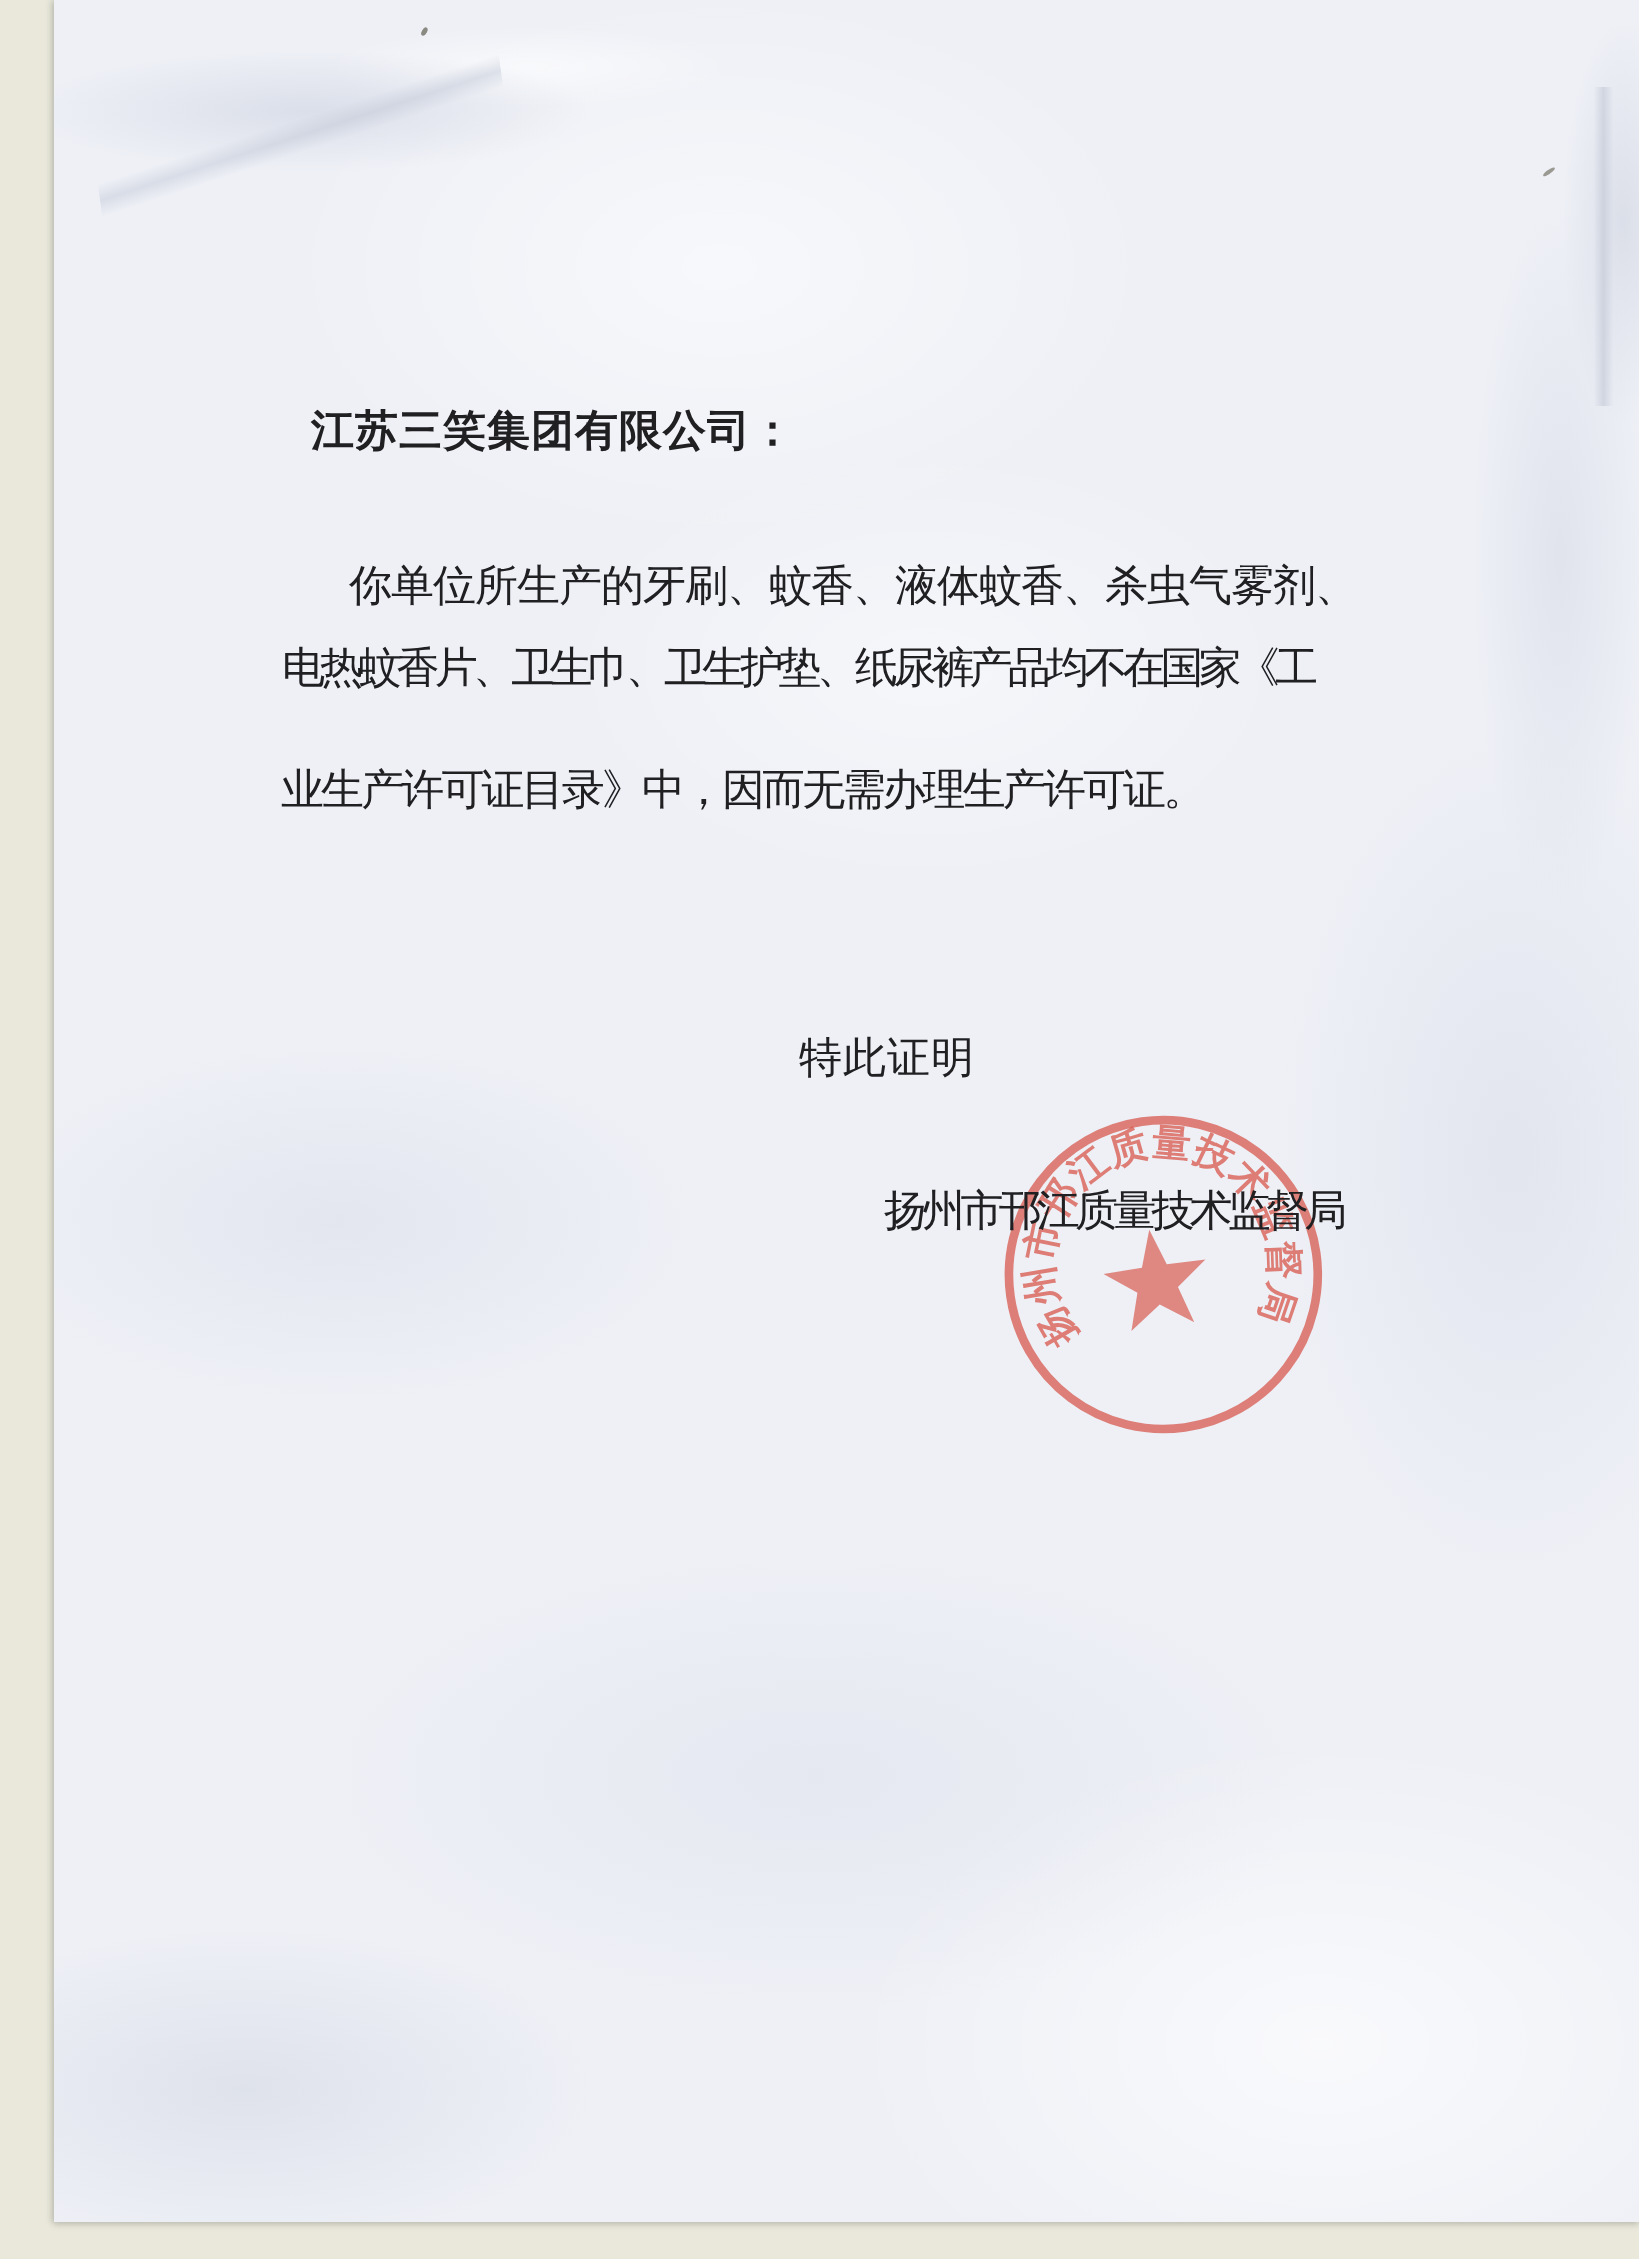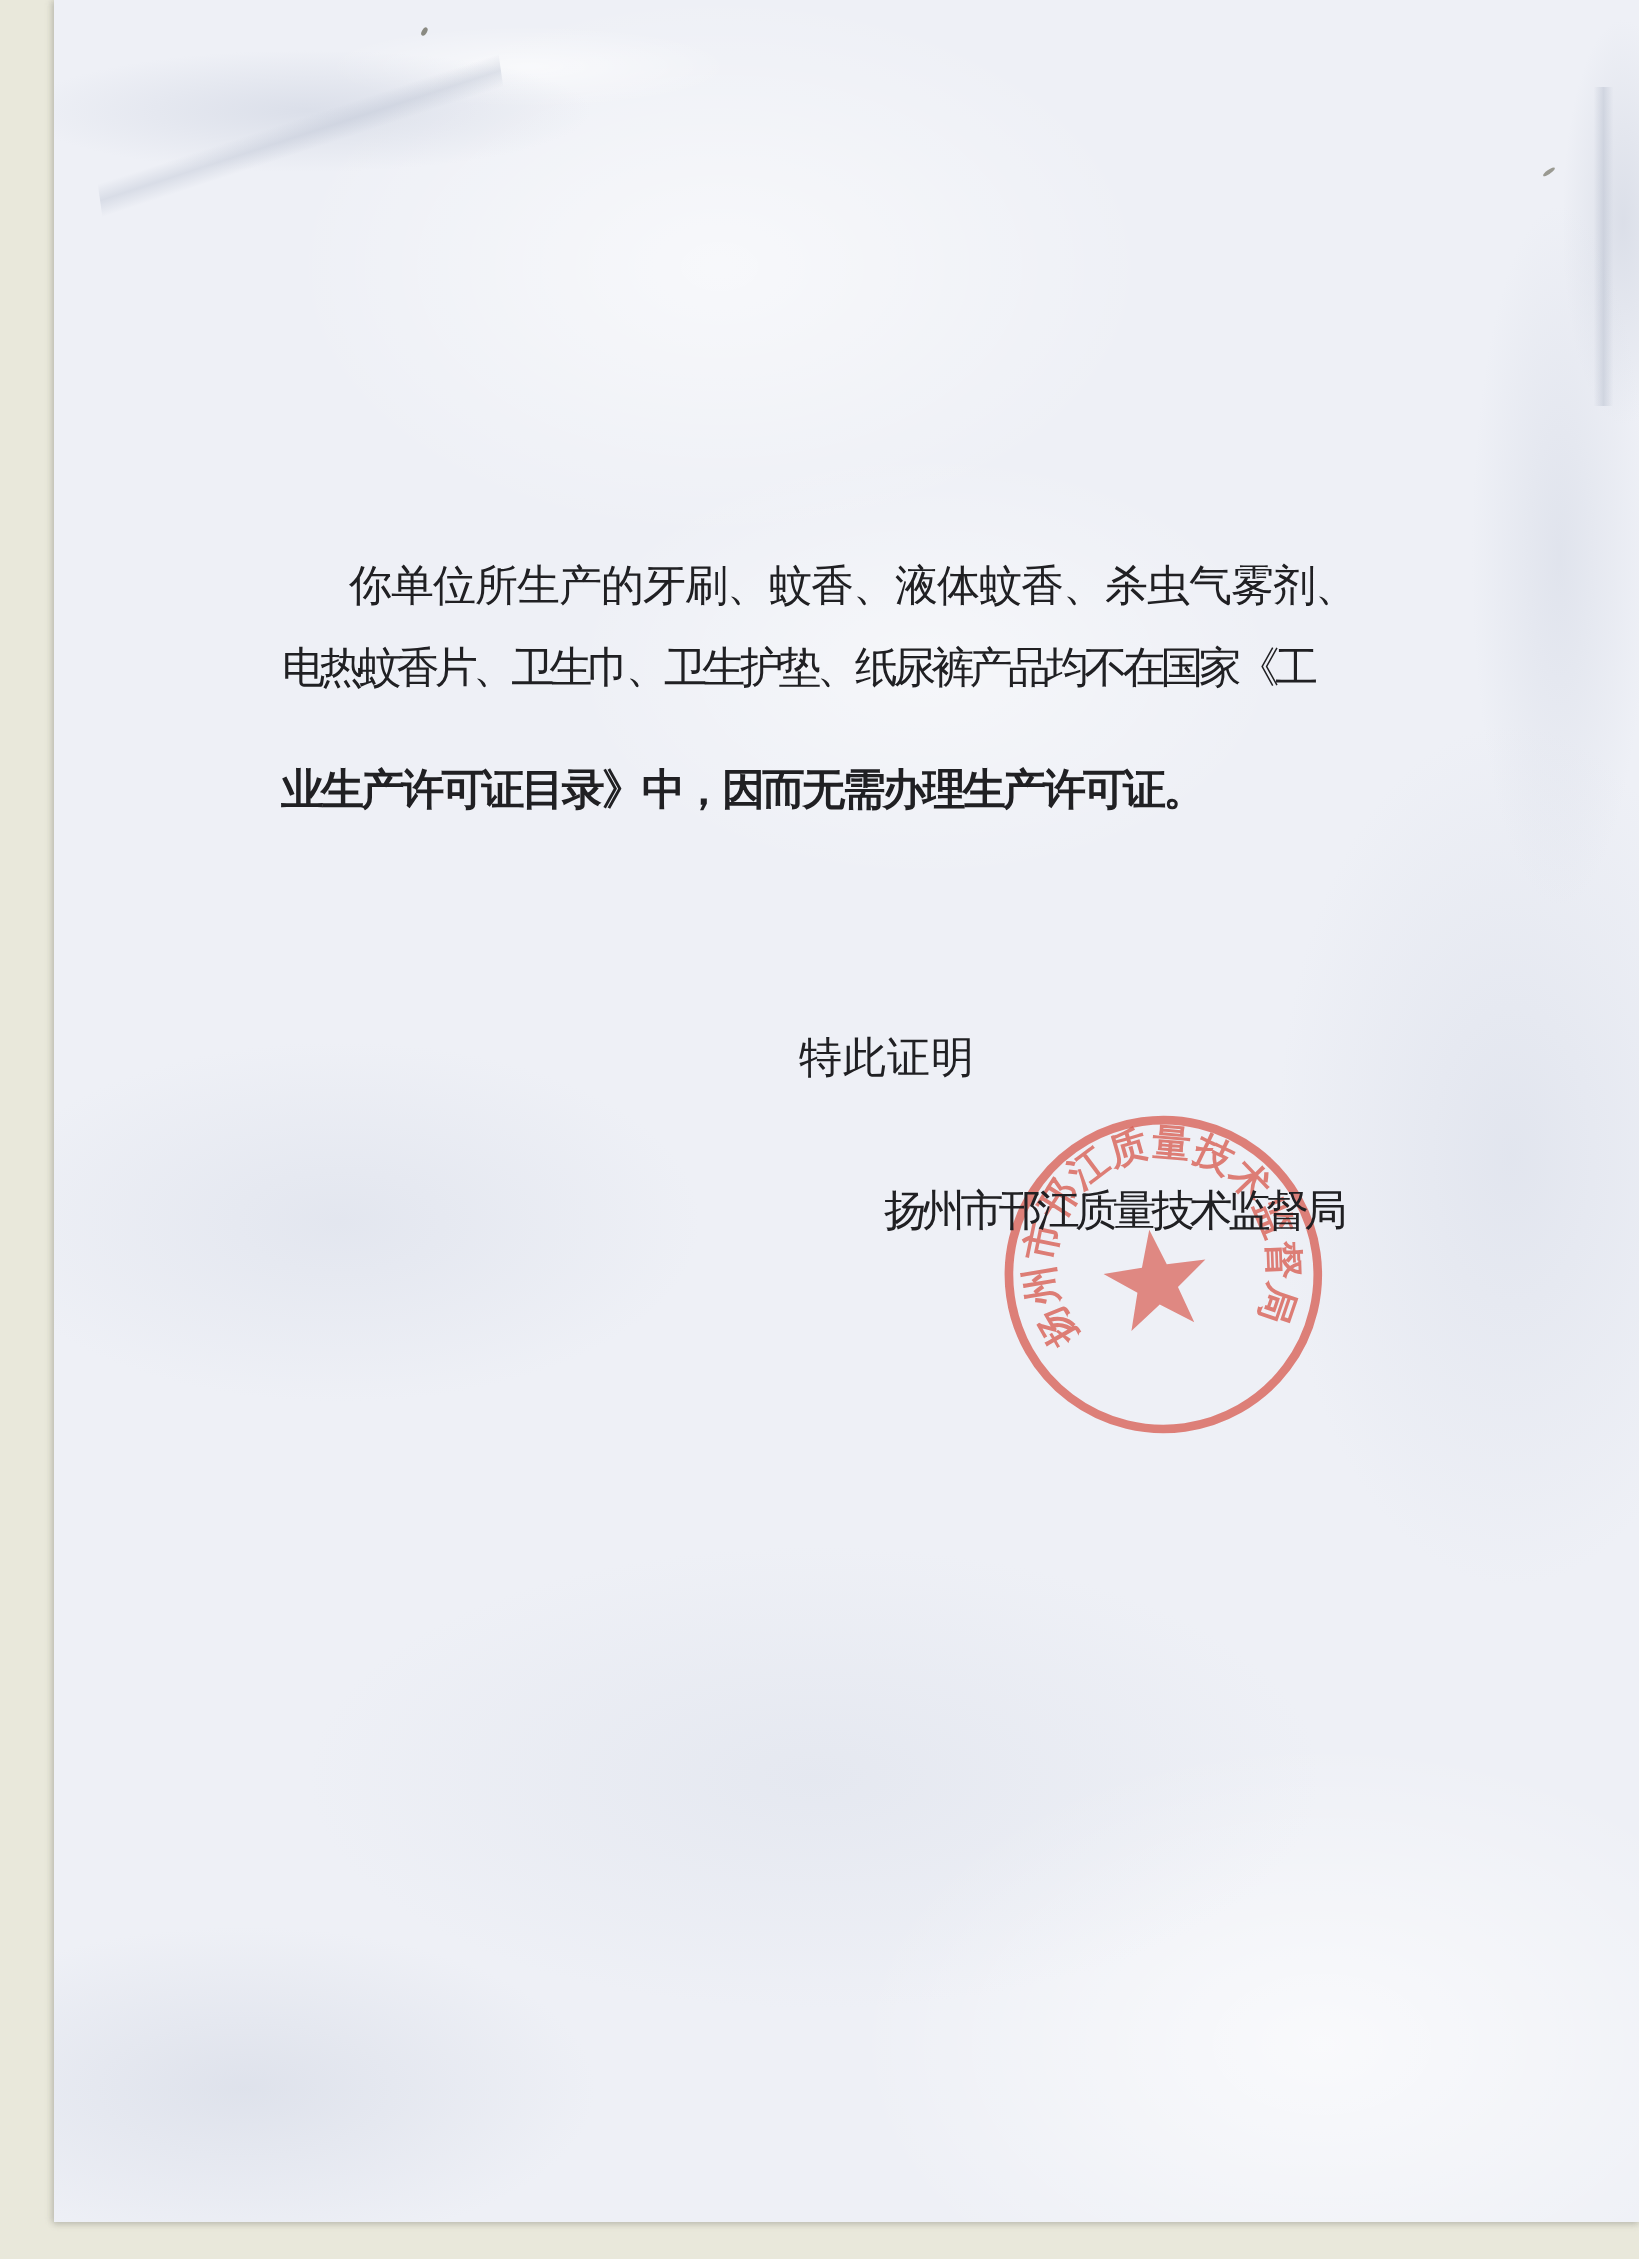--- a/index.html
+++ b/index.html
@@ -46,21 +46,21 @@
   .speck.s1{left:368px;top:27px;width:4.8px;height:8.7px;transform:rotate(30deg);}
   .speck.s2{left:1488px;top:170px;width:13.5px;height:3.9px;transform:rotate(-35deg);background:#9a9a92;}
 
   .txt{
     position:absolute;color:#202023;white-space:nowrap;
     font-size:43px;line-height:1.15;z-index:3;
   }
   .recipient{left:257px;top:406px;font-weight:bold;letter-spacing:1px;}
   .l1{left:295px;top:561px;letter-spacing:-1px;}
   .l2{left:228px;top:643px;letter-spacing:-4.8px;}
-  .l3{left:227px;top:765px;letter-spacing:-2.9px;font-weight:bold;}
+  .l3{left:227px;top:765px;letter-spacing:-2.9px;}
   .closing{left:705px;top:1033px;letter-spacing:1px;margin-left:40px;}
   .issuer{left:830px;top:1186px;letter-spacing:-4.8px;}
   .date{left:852px;top:1338px;letter-spacing:-5.8px;}
 
   .seal{
     position:absolute;left:915px;top:1072px;width:386px;height:386px;
     z-index:2;opacity:0.85;transform:rotate(-8deg);
     pointer-events:none;
   }
   .seal svg{width:100%;height:100%;}
@@ -69,20 +69,21 @@
 <body>
 
 <div class="scan">
   <div class="paper">
     <div class="wrinkles"></div>
     <div class="crease-topleft"></div>
     <div class="crease-right"></div>
     <div class="speck s1"></div>
     <div class="speck s2"></div>
 
+    <div class="txt recipient">江苏三笑集团有限公司：</div>
     <div class="txt l1">你单位所生产的牙刷、蚊香、液体蚊香、杀虫气雾剂、</div>
     <div class="txt l2">电热蚊香片、卫生巾、卫生护垫、纸尿裤产品均不在国家《工</div>
     <div class="txt l3">业生产许可证目录》中，因而无需办理生产许可证。</div>
     <div class="txt closing">特此证明</div>
     <div class="txt issuer">扬州市邗江质量技术监督局</div>
 
     <div class="seal">
       <svg viewBox="-200 -200 400 400" xmlns="http://www.w3.org/2000/svg">
         <defs>
           <path id="sealArc" d="M -92.6 64.8 A 113 113 0 1 1 92.6 64.8" fill="none"></path>

